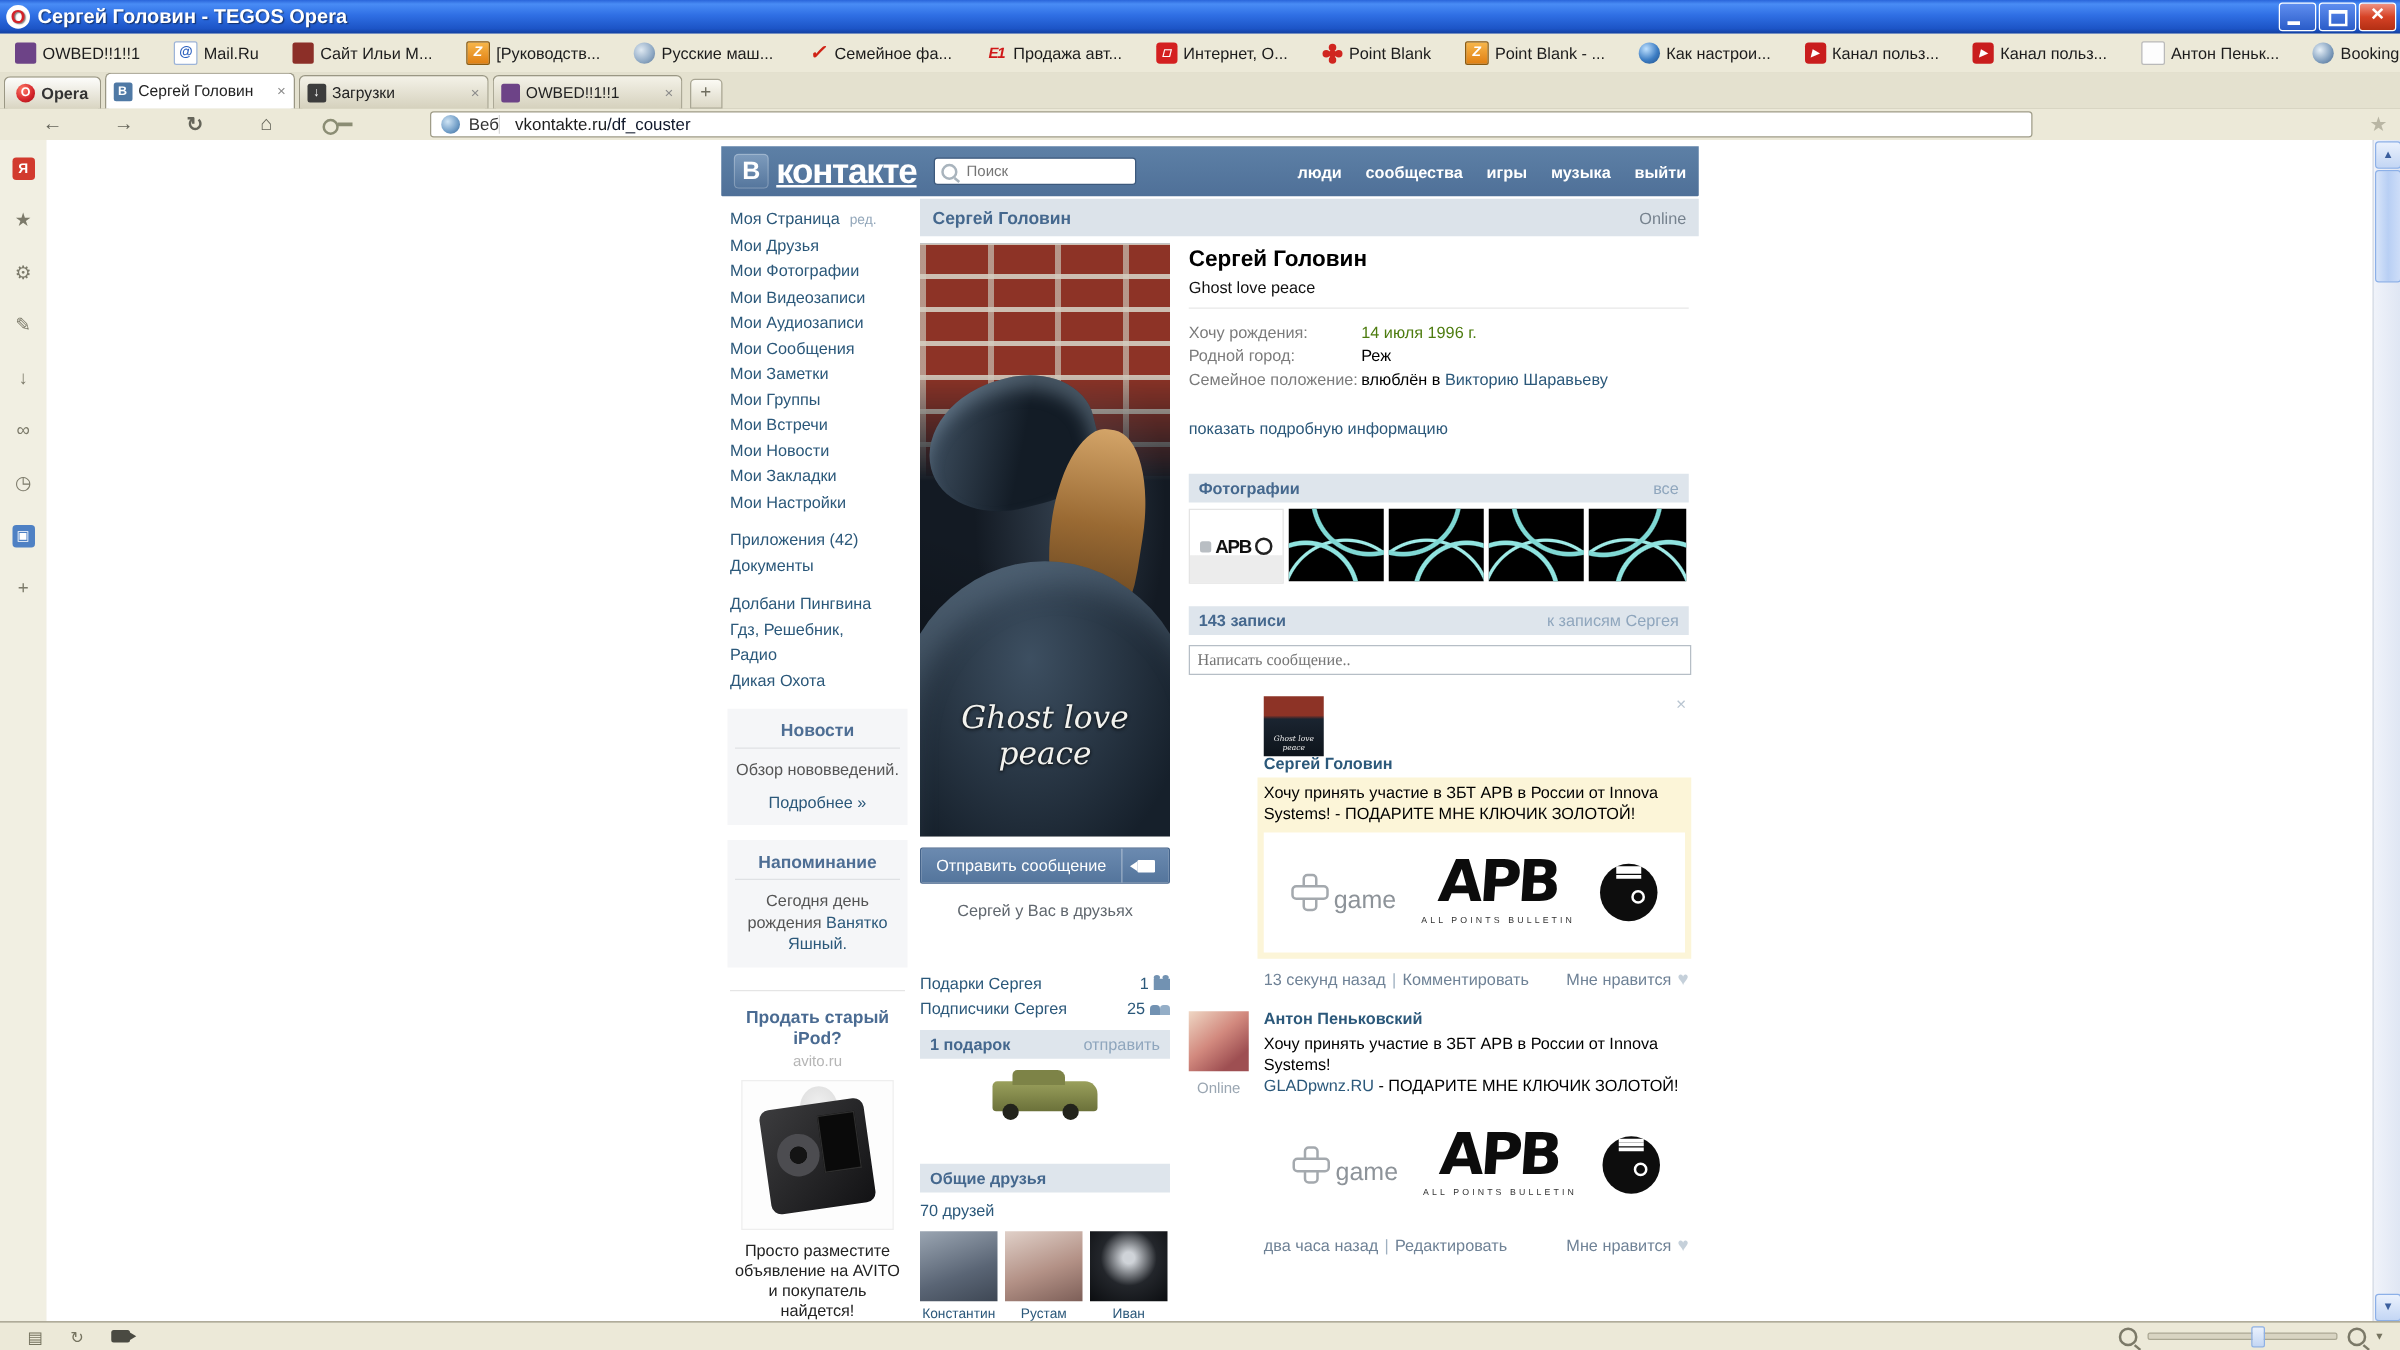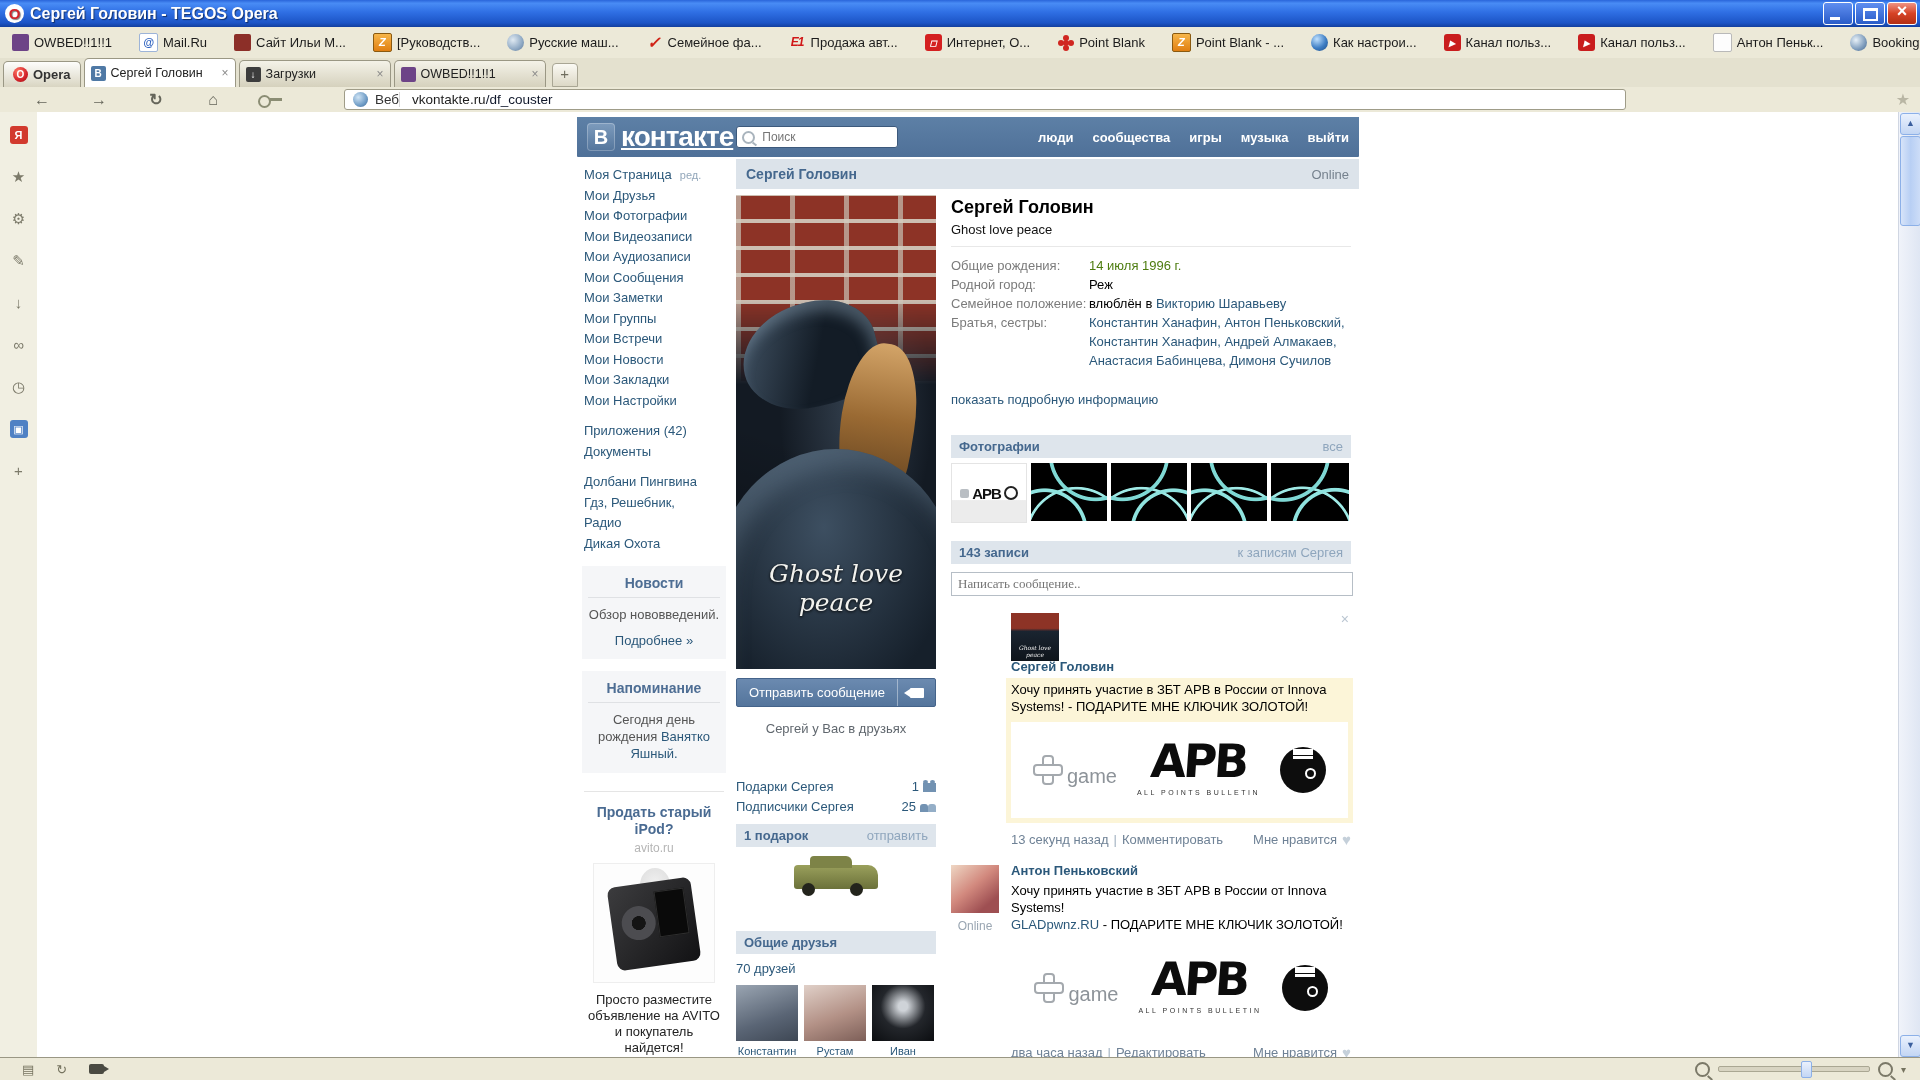--- a/index.html
+++ b/index.html
@@ -103,21 +103,21 @@
   #zoomhandle{position:absolute;left:82px;top:-6px;width:9px;height:15px;border:1px solid #8cb0e8;border-radius:2px;
     background:linear-gradient(#eaf1fd,#c3d6f4);}
   
   #content{position:absolute;left:37px;top:112px;width:1862px;height:946px;overflow:hidden;background:#fff;}
   #vkpage{width:782px;margin:5px auto 0;position:relative;}
   #vkheader{height:40px;background:linear-gradient(#5d80a6,#4f7098);display:flex;align-items:center;padding:0 10px;border-radius:0 0 1px 1px;}
   .vklogo{display:flex;align-items:center;gap:6px;}
   .vklogo .b{width:28px;height:28px;background:linear-gradient(#7e9cbd,#54759c);border-radius:4px;
     color:#fff;font-weight:bold;font-size:20px;text-align:center;line-height:28px;box-shadow:inset 0 0 0 1px rgba(255,255,255,.25);}
   .vklogo .t{color:#fff;font-weight:bold;font-size:28px;letter-spacing:-1px;text-decoration:underline;}
-  #vksearch{margin-left:3px;width:150px;height:20px;background:#fff;border:1px solid #3c597c;border-radius:3px;
+  #vksearch{margin-left:14px;width:150px;height:20px;background:#fff;border:1px solid #3c597c;border-radius:3px;
     display:flex;align-items:center;padding:0 5px;gap:5px;}
   #vksearch input{border:none;outline:none;width:115px;font-size:12px;color:#888;font-family:"Liberation Sans",sans-serif;}
   .sicon{width:9px;height:9px;border:2px solid #a9b4bd;border-radius:50%;position:relative;flex:none;}
   .sicon::after{content:"";position:absolute;right:-4px;bottom:-3px;width:5px;height:2px;background:#a9b4bd;transform:rotate(40deg);}
   #vkmenu{margin-left:auto;display:flex;gap:19px;}
   #vkmenu span{color:#fff;font-weight:bold;font-size:13px;}
   #vkbody{position:relative;padding-top:2px;}
   
   #vksidebar{position:absolute;left:7px;top:8px;width:140px;font-size:13px;}
   #vksidebar .mi{color:#2b587a;line-height:20.5px;white-space:nowrap;}
@@ -518,34 +518,30 @@
           </div>
         </div>
 
         <div id="colright">
           <div class="pname">Сергей Головин</div>
           <div class="pstatus">Ghost love peace</div>
           <div class="hdiv"></div>
 
           <div id="infotable">
             <div class="irow">
-              <span class="ilabel">Общие рождения:</span>
+              <span class="ilabel">Хочу рождения:</span>
               <span class="ival"><a style="color:#4d7c0f">14 июля 1996 г.</a></span>
             </div>
             <div class="irow">
               <span class="ilabel">Родной город:</span>
               <span class="ival">Реж</span>
             </div>
             <div class="irow">
               <span class="ilabel">Семейное положение:</span>
               <span class="ival"><span>влюблён в </span><a class="blue">Викторию Шаравьеву</a></span>
-            </div>
-            <div class="irow">
-              <span class="ilabel">Братья, сестры:</span>
-              <span class="ival blue">Константин Ханафин, Антон Пеньковский, Константин Ханафин, Андрей Алмакаев, Анастасия Бабинцева, Димоня Сучилов</span>
             </div>
           </div>
           <a class="showmore">показать подробную информацию</a>
 
           <div class="secbar photosbar">
             <span class="sl">Фотографии</span>
             <span class="sr">все</span>
           </div>
           <div id="photorow">
             <div class="ph ph-apb">

